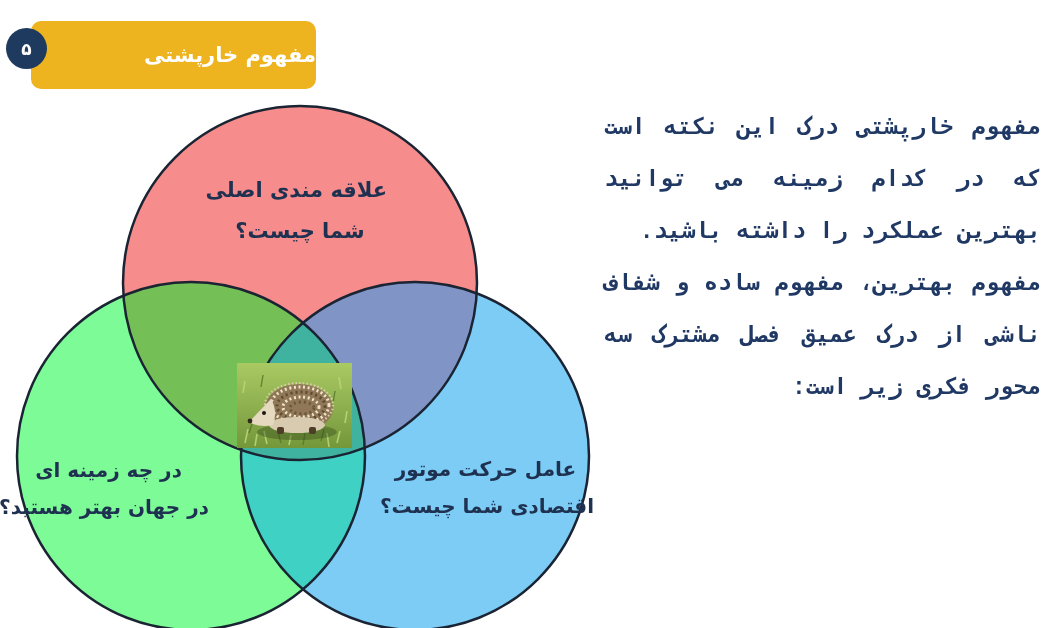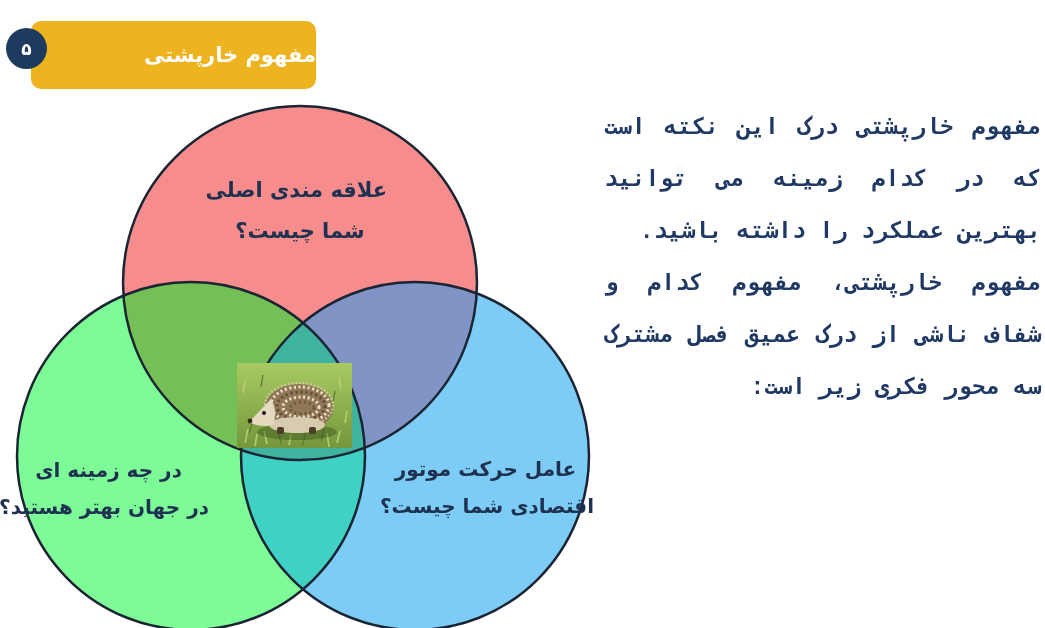--- a/index.html
+++ b/index.html
@@ -99,16 +99,16 @@
       <tspan x="104" y="514">در جهان بهتر هستید؟</tspan>
     </text>
     <text text-anchor="middle" font-size="20" fill="#1F3150">
       <tspan x="489" y="476">عامل حرکت موتور</tspan>
       <tspan x="487" y="513">اقتصادی شما چیست؟</tspan>
     </text>
   </svg>
 
   <div class="desc">
     <p>مفهوم خارپشتی درک این نکته است که در کدام زمینه می توانید بهترین عملکرد را داشته باشید.</p>
-    <p>مفهوم خارپشتی، مفهوم کدام و شفاف ناشی از درک عمیق فصل مشترک سه محور فکری زیر است:</p>
+    <p>مفهوم بهترین، مفهوم ساده و شفاف ناشی از درک عمیق فصل مشترک سه محور فکری زیر است:</p>
   </div>
 
 </div>
 
 </body></html>

